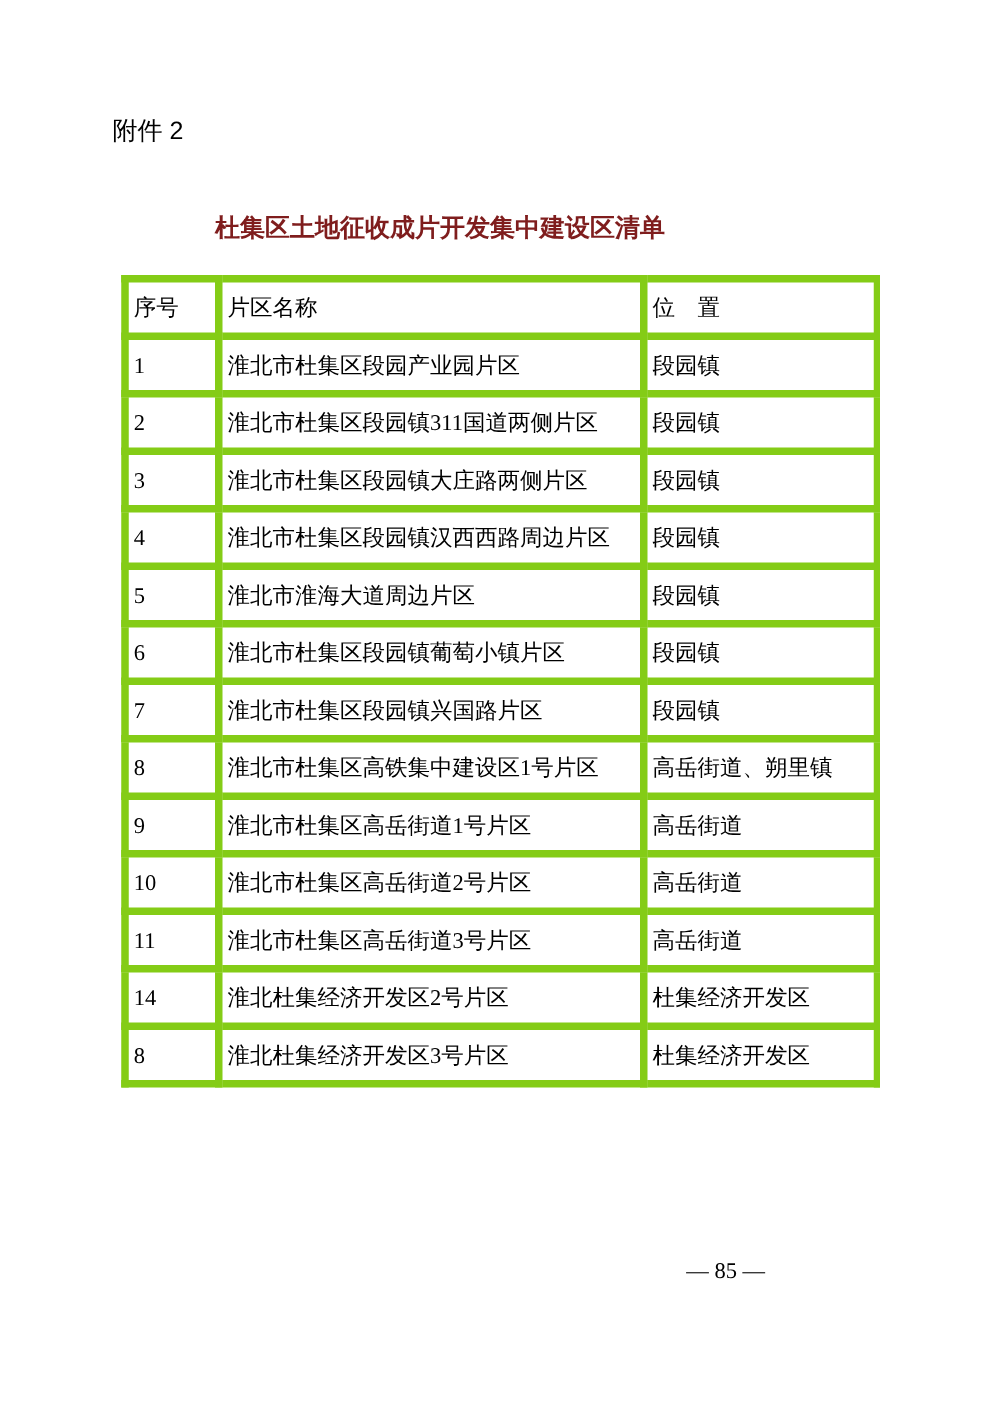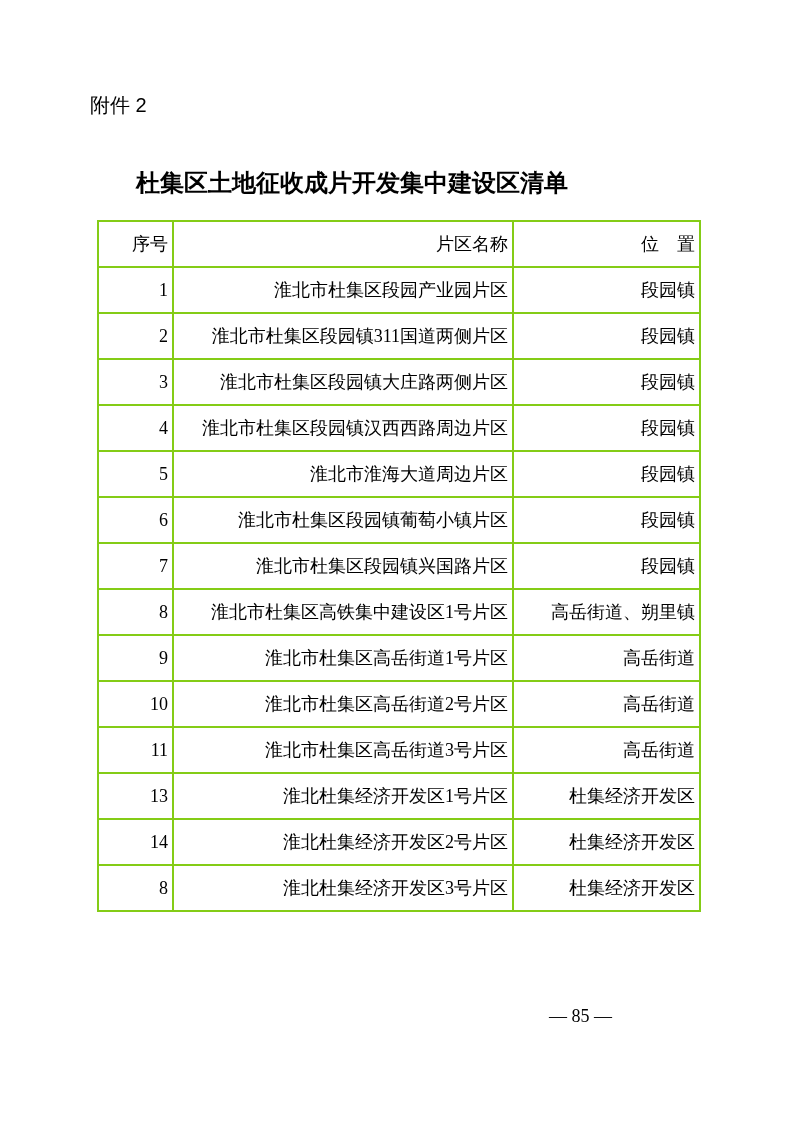--- a/index.html
+++ b/index.html
@@ -29,44 +29,44 @@
   }
 
   .doc-title {
     position: absolute;
     top: 163px;
     left: 0;
     width: 100%;
     text-align: center;
     font-family: "Liberation Serif", "DejaVu Serif", serif;
     font-weight: bold;
-    font-size: 24px;
+    font-size: 20px;
     line-height: 40px;
     letter-spacing: 0px;
-    color: #000000;
+    color: #7f1d1d;
   }
 
   table.zone-table {
     position: absolute;
     left: 97px;
     top: 220px;
     width: 602px;
     border-collapse: collapse;
     table-layout: fixed;
   }
 
   table.zone-table col.col-no       { width: 75px;  }
   table.zone-table col.col-name     { width: 340px; }
   table.zone-table col.col-location { width: 187px; }
 
   table.zone-table th,
   table.zone-table td {
-    border: 2px solid #84cc16;
+    border: 6px solid #84cc16;
     height: 46px;
-    text-align: right;
+    text-align: left;
     vertical-align: middle;
     padding: 0 4px;
     overflow: hidden;
     white-space: nowrap;
   }
 
   table.zone-table th {
     font-family: "Liberation Sans", "DejaVu Sans", sans-serif;
     font-weight: normal;
     font-size: 18px;
@@ -169,25 +169,20 @@
       <td>高岳街道</td>
     </tr>
 
     <tr>
       <td>11</td>
       <td>淮北市杜集区高岳街道3号片区</td>
       <td>高岳街道</td>
     </tr>
 
 
-    <tr>
-      <td>13</td>
-      <td>淮北杜集经济开发区1号片区</td>
-      <td>杜集经济开发区</td>
-    </tr>
 
     <tr>
       <td>14</td>
       <td>淮北杜集经济开发区2号片区</td>
       <td>杜集经济开发区</td>
     </tr>
 
     <tr>
       <td>8</td>
       <td>淮北杜集经济开发区3号片区</td>

